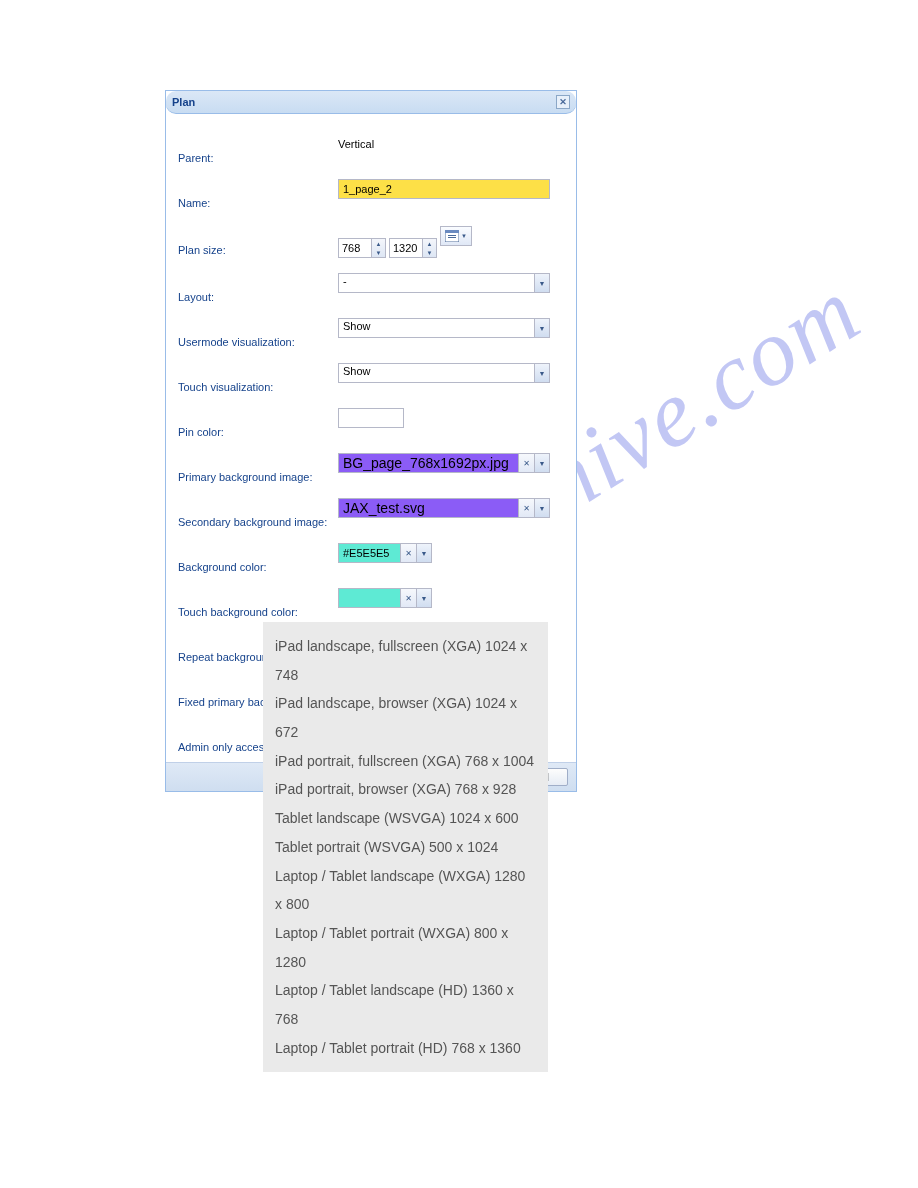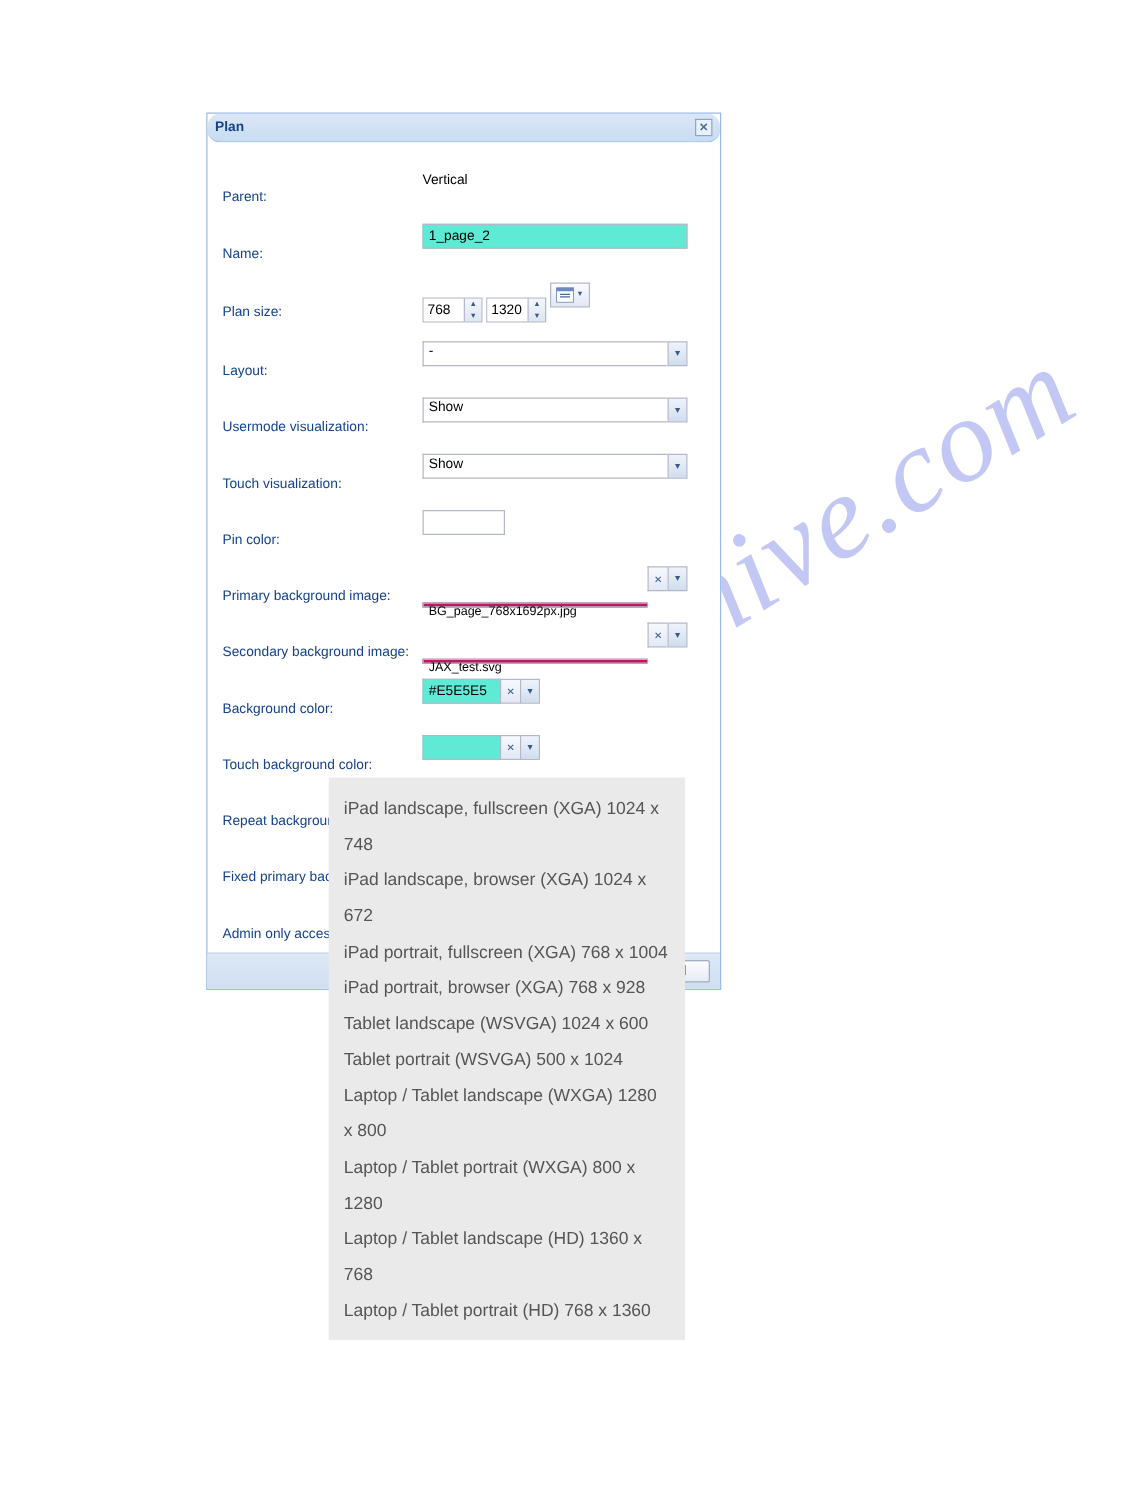--- a/index.html
+++ b/index.html
@@ -78,21 +78,21 @@
     display: flex;
     align-items: center;
     gap: 3px;
   }
   .text-input {
     border: 1px solid #b5b8c8;
     height: 20px;
     padding: 1px 4px;
     font-size: 11px;
     font-family: inherit;
-    background: #5eead4;
+    background: #fde047;
   }
   .text-input.full { width: 212px; }
   .spinner {
     display: inline-flex;
     border: 1px solid #b5b8c8;
     height: 20px;
     margin-top: 24px;
   }
   .spinner input {
     border: none;
@@ -155,23 +155,22 @@
   .file-combo {
     display: flex;
     height: 20px;
     width: 212px;
   }
   .file-combo-input {
     flex: 1;
     border: 1px solid #b5b8c8;
     border-right: none;
     padding: 1px 4px;
-    font-size: 10px;
-    background: #be185d;
-    margin-top: 29px;
+    font-size: 14px;
+    background: #8b5cf6;
   }
   .clear-trigger {
     width: 16px;
     border: 1px solid #b5b8c8;
     border-right: none;
     background: linear-gradient(#f6f8fc,#e2e9f6);
     display: flex;
     align-items: center;
     justify-content: center;
     font-size: 8px;

